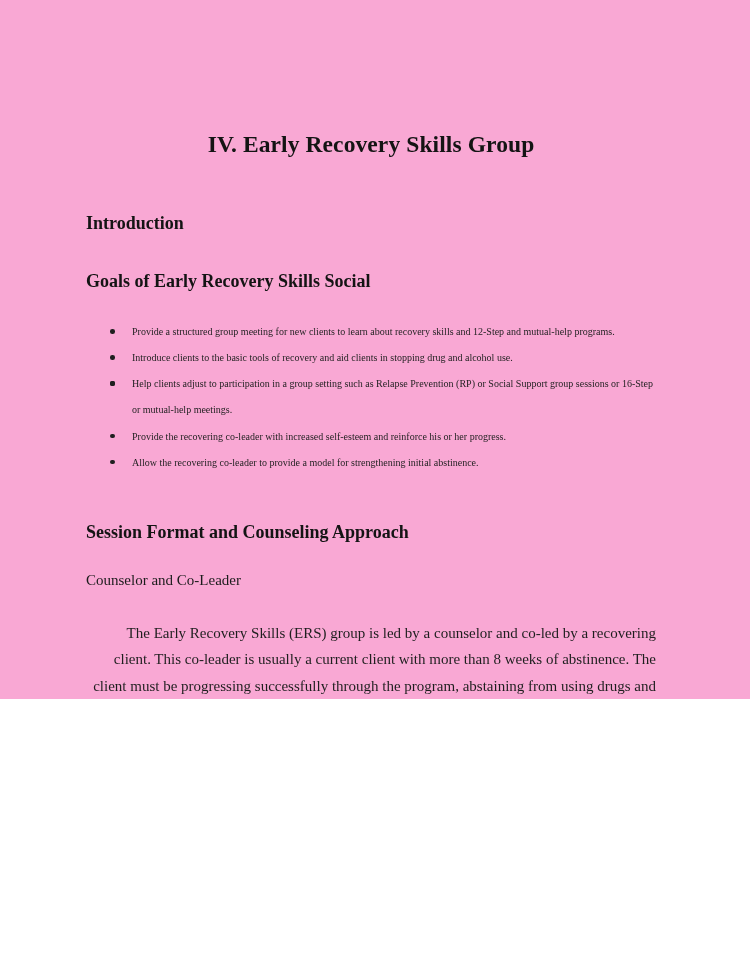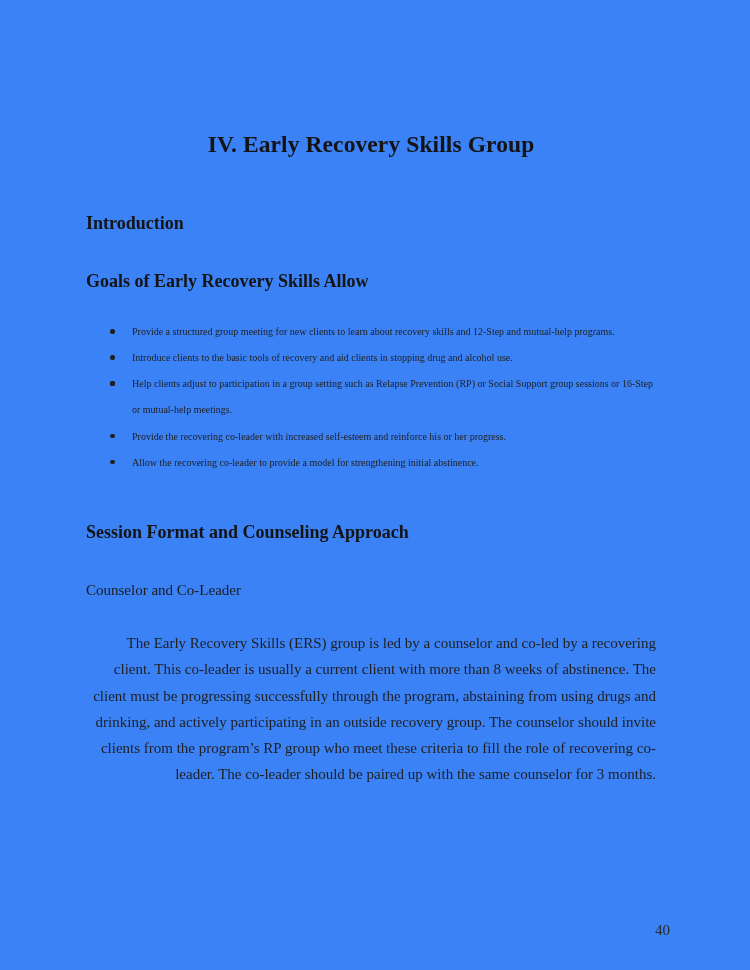--- a/index.html
+++ b/index.html
@@ -3,22 +3,22 @@
 <meta charset="utf-8">
 <style>
   html, body {
     margin: 0;
     padding: 0;
     background: #ffffff;
   }
   .page {
     position: relative;
     width: 750px;
-    height: 970px;
-    background: #3b82f6;
+    height: 699px;
+    background: #f9a8d4;
     overflow: hidden;
     font-family: "Liberation Serif", "DejaVu Serif", serif;
     color: #1c1c1c;
     box-sizing: border-box;
   }
   .content {
     position: absolute;
     left: 86px;
     top: 0;
     width: 570px;
@@ -41,21 +41,21 @@
   }
   .subheading {
     font-size: 15px;
     font-weight: normal;
     color: #1c1c1c;
     line-height: 1.2;
   }
   #intro-heading { margin-top: 55px; }
   #goals-heading { margin-top: 36px; }
   #format-heading { margin-top: 46px; }
-  #counselor-subheading { margin-top: 38px; }
+  #counselor-subheading { margin-top: 28px; }
 
   ul.goals-list {
     list-style: none;
     margin: 27px 0 0 0;
     padding: 0;
   }
   ul.goals-list li {
     position: relative;
     padding-left: 46px;
     font-size: 10px;
@@ -93,21 +93,21 @@
 </head>
 <body>
 
 <div class="page">
   <div class="content">
 
     <h1 class="doc-title">IV. Early Recovery Skills Group</h1>
 
     <div class="heading" id="intro-heading">Introduction</div>
 
-    <div class="heading" id="goals-heading">Goals of Early Recovery Skills Allow</div>
+    <div class="heading" id="goals-heading">Goals of Early Recovery Skills Social</div>
 
     <ul class="goals-list">
       <li>
         <span class="bullet"></span>
         <span>Provide a structured group meeting for new clients to learn about recovery skills and 12-Step and mutual-help programs.</span>
       </li>
       <li>
         <span class="bullet"></span>
         <span>Introduce clients to the basic tools of recovery and aid clients in stopping drug and alcohol use.</span>
       </li>

